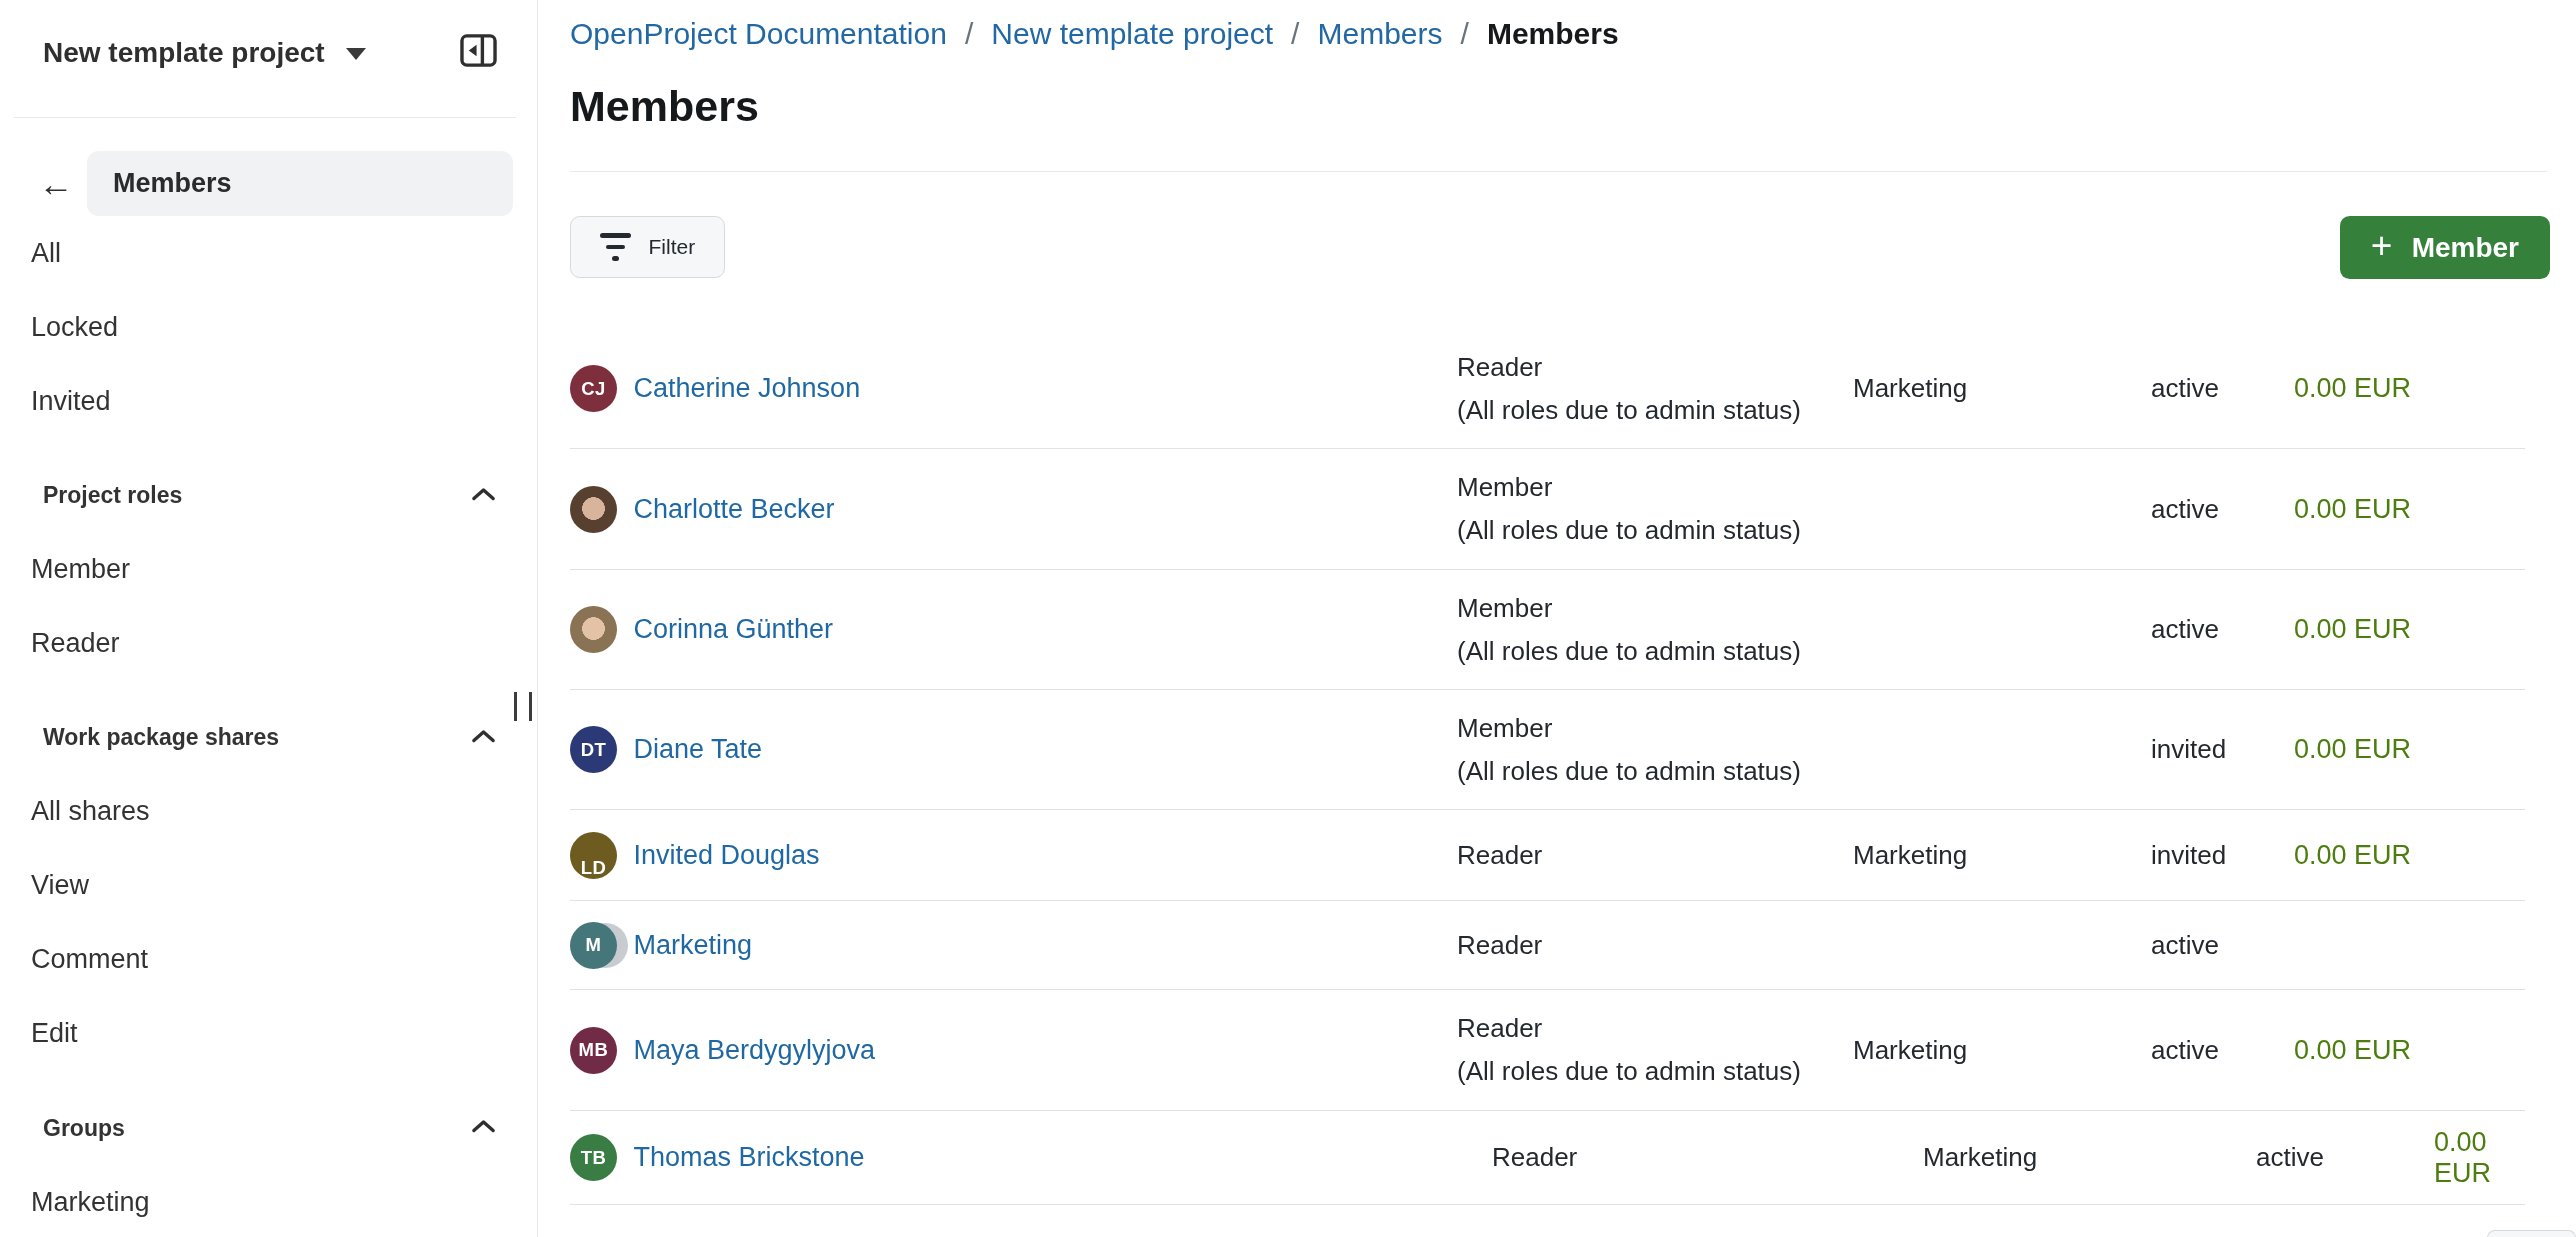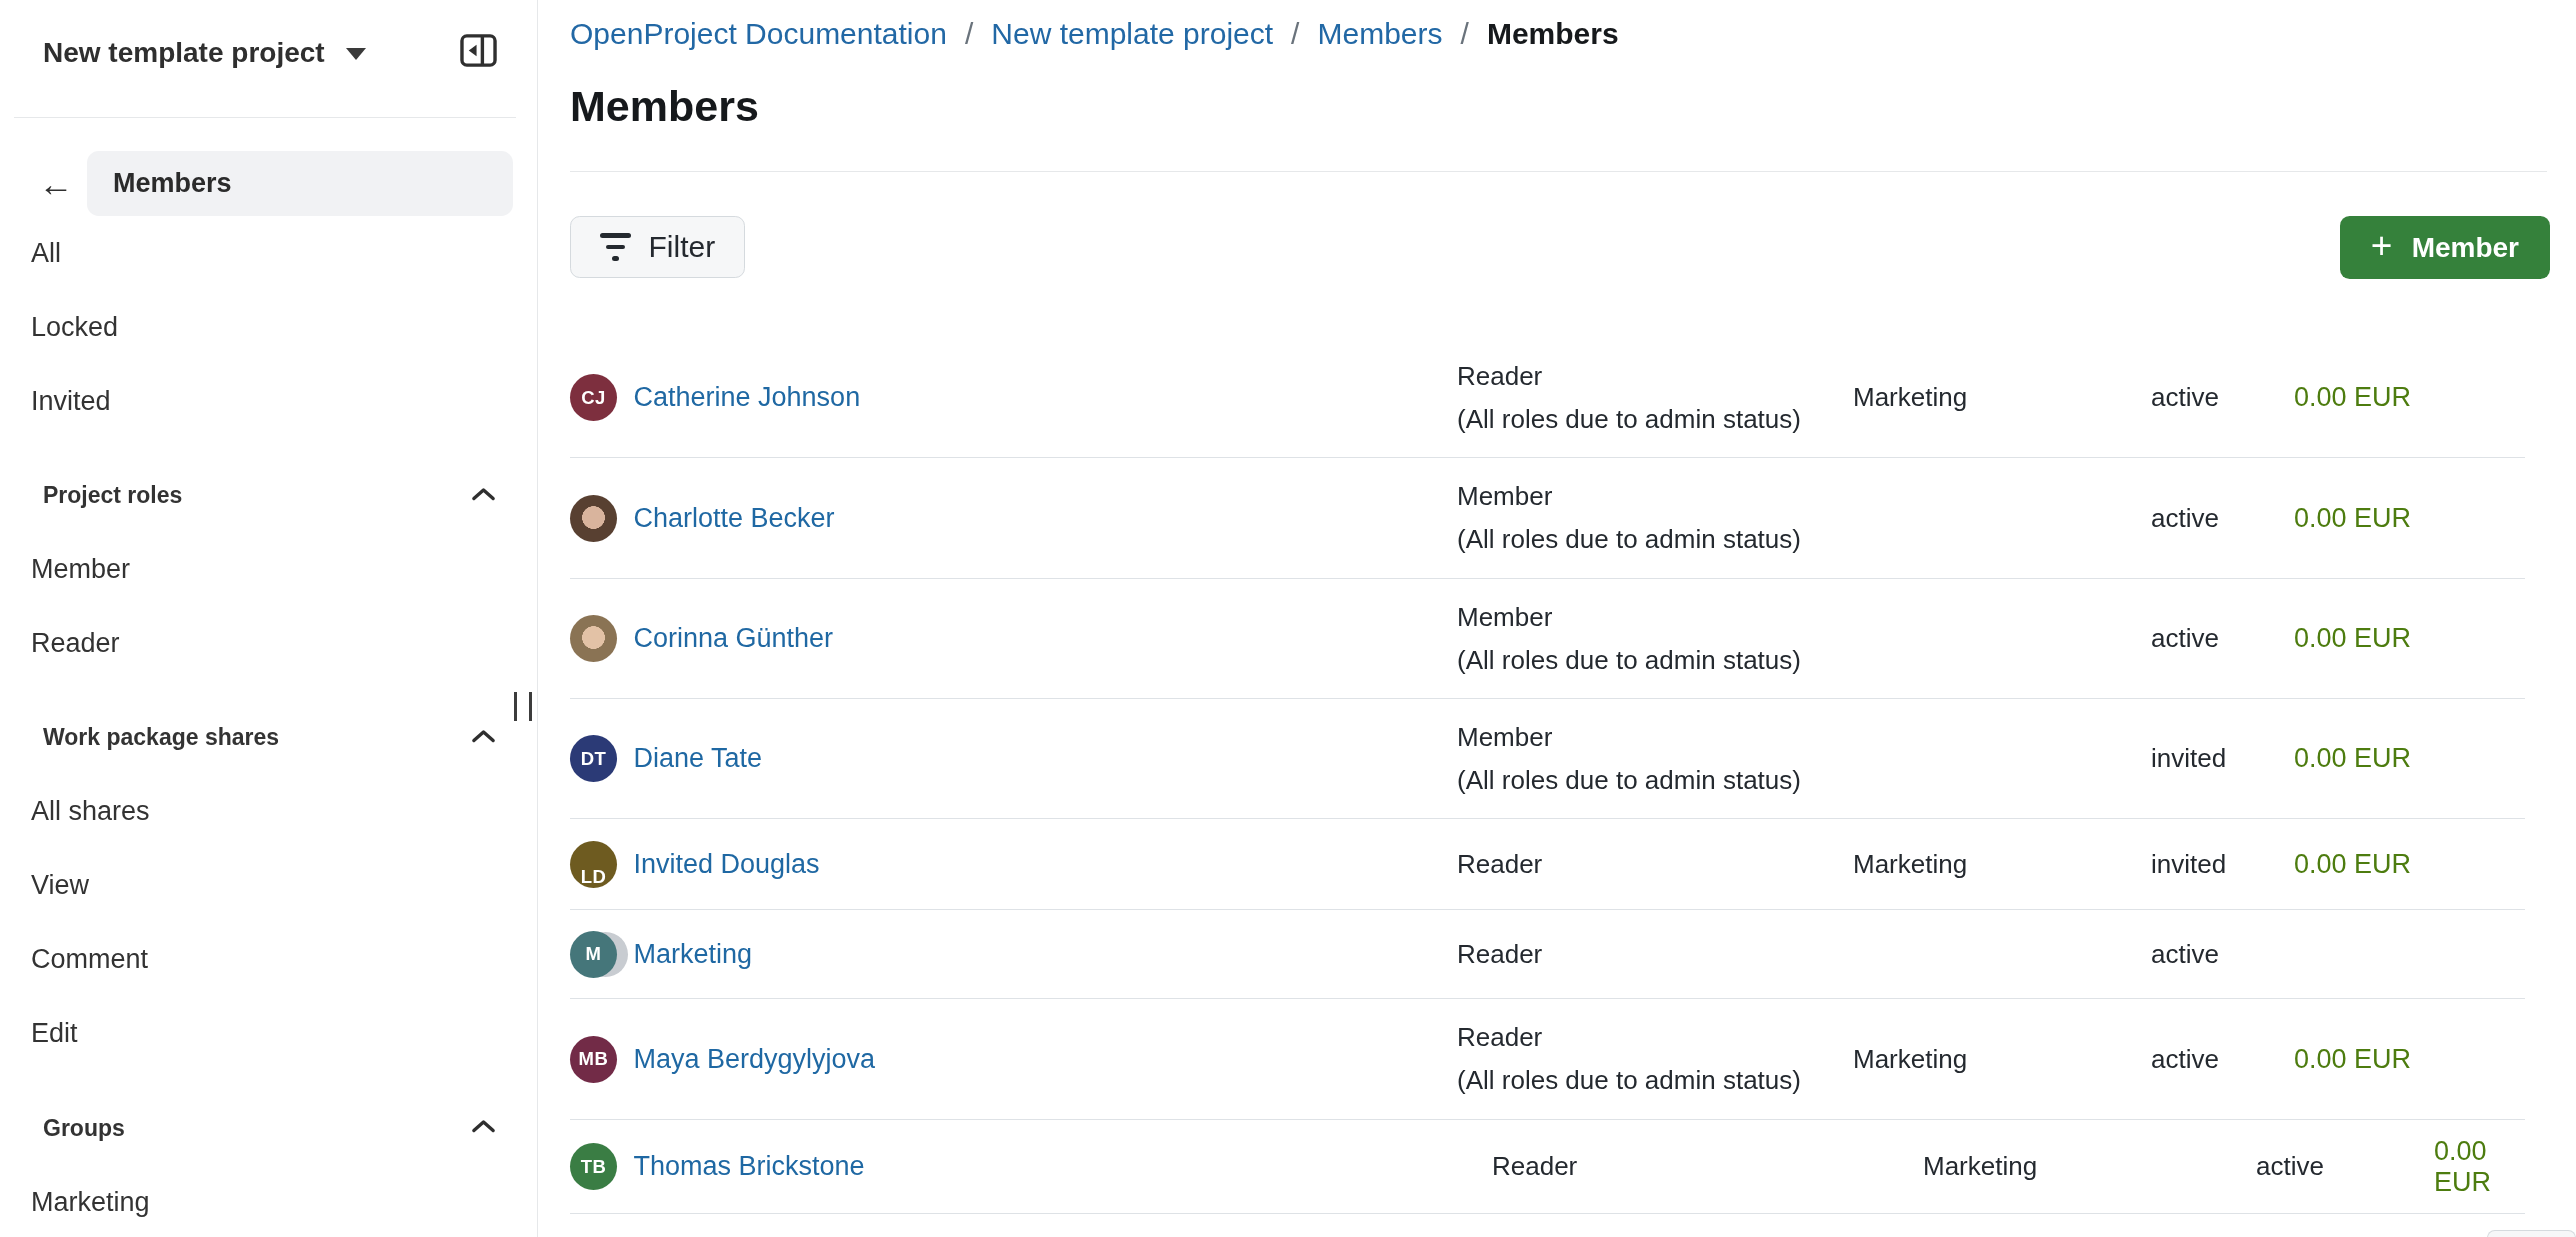--- a/index.html
+++ b/index.html
@@ -31,33 +31,33 @@
   
   #main{position:absolute;left:538px;top:0;right:0;bottom:0;}
   .breadcrumb{position:absolute;left:32px;top:17px;font-size:30px;white-space:nowrap;}
   .breadcrumb .sep{color:#6a737c;margin:0 9.7px;}
   .breadcrumb .crumb{color:#2268a5;}
   .breadcrumb .current{color:#16191c;font-weight:700;}
   .page-title{position:absolute;left:32px;top:82px;margin:0;font-size:43px;font-weight:700;color:#16191c;}
   .title-divider{position:absolute;left:32px;top:171px;width:1977px;height:1px;background:#e6e8ea;}
 
   .filter-btn{position:absolute;left:32px;top:216px;height:62px;padding:17px 29px;display:flex;align-items:center;gap:17.5px;
-    background:#f6f7f8;border:1px solid #d5dade;border-radius:9.7px;font-size:30px;color:#24292f;cursor:pointer;font-family:inherit;}
+    background:#f6f7f8;border:1px solid #d5dade;border-radius:9.7px;font-size:21px;color:#24292f;cursor:pointer;font-family:inherit;}
   .filter-icon{display:flex;flex-direction:column;align-items:center;gap:6.8px;}
   .filter-icon i{display:block;height:4.9px;border-radius:2.9px;background:#24292f;}
   .filter-icon i:nth-child(1){width:31px;}
   .filter-icon i:nth-child(2){width:18.5px;}
   .filter-icon i:nth-child(3){width:7.8px;}
 
   .member-btn{position:absolute;right:26px;top:216px;height:63px;padding:0 31px;display:flex;align-items:center;gap:19.4px;
     background:#35813b;border:none;border-radius:9.7px;color:#fff;font-size:28px;font-weight:600;cursor:pointer;font-family:inherit;}
   .member-btn .plus{font-size:37px;font-weight:400;line-height:1;margin-top:-3.9px;}
 
   
-  #members-table{position:absolute;left:32px;top:338px;width:1955px;}
+  #members-table{position:absolute;left:32px;top:329px;width:1955px;}
   .row{display:flex;align-items:center;border-bottom:1px solid #dee2e6;}
   .c{font-size:26px;color:#24292f;}
   .name-cell{width:887px;display:flex;align-items:center;gap:16.5px;}
   .avatar-wrap{position:relative;width:47px;height:47px;flex:0 0 47px;}
   .avatar{position:absolute;left:0;top:0;width:47px;height:47px;border-radius:50%;display:flex;align-items:center;justify-content:center;
     color:#fff;font-size:18.5px;font-weight:700;letter-spacing:0.5px;}
   .avatar-wrap.group .ghost{position:absolute;left:12.6px;top:1px;width:45px;height:45px;border-radius:50%;background:#c8ccd1;}
   .avatar-wrap.group .avatar{z-index:1;}
   .avatar.photo1{background:radial-gradient(circle at 50% 48%, #d9b49d 0 33%, #584031 34% 100%);}
   .avatar.photo2{background:radial-gradient(circle at 50% 48%, #e3c2a6 0 33%, #8a7354 34% 100%);}

